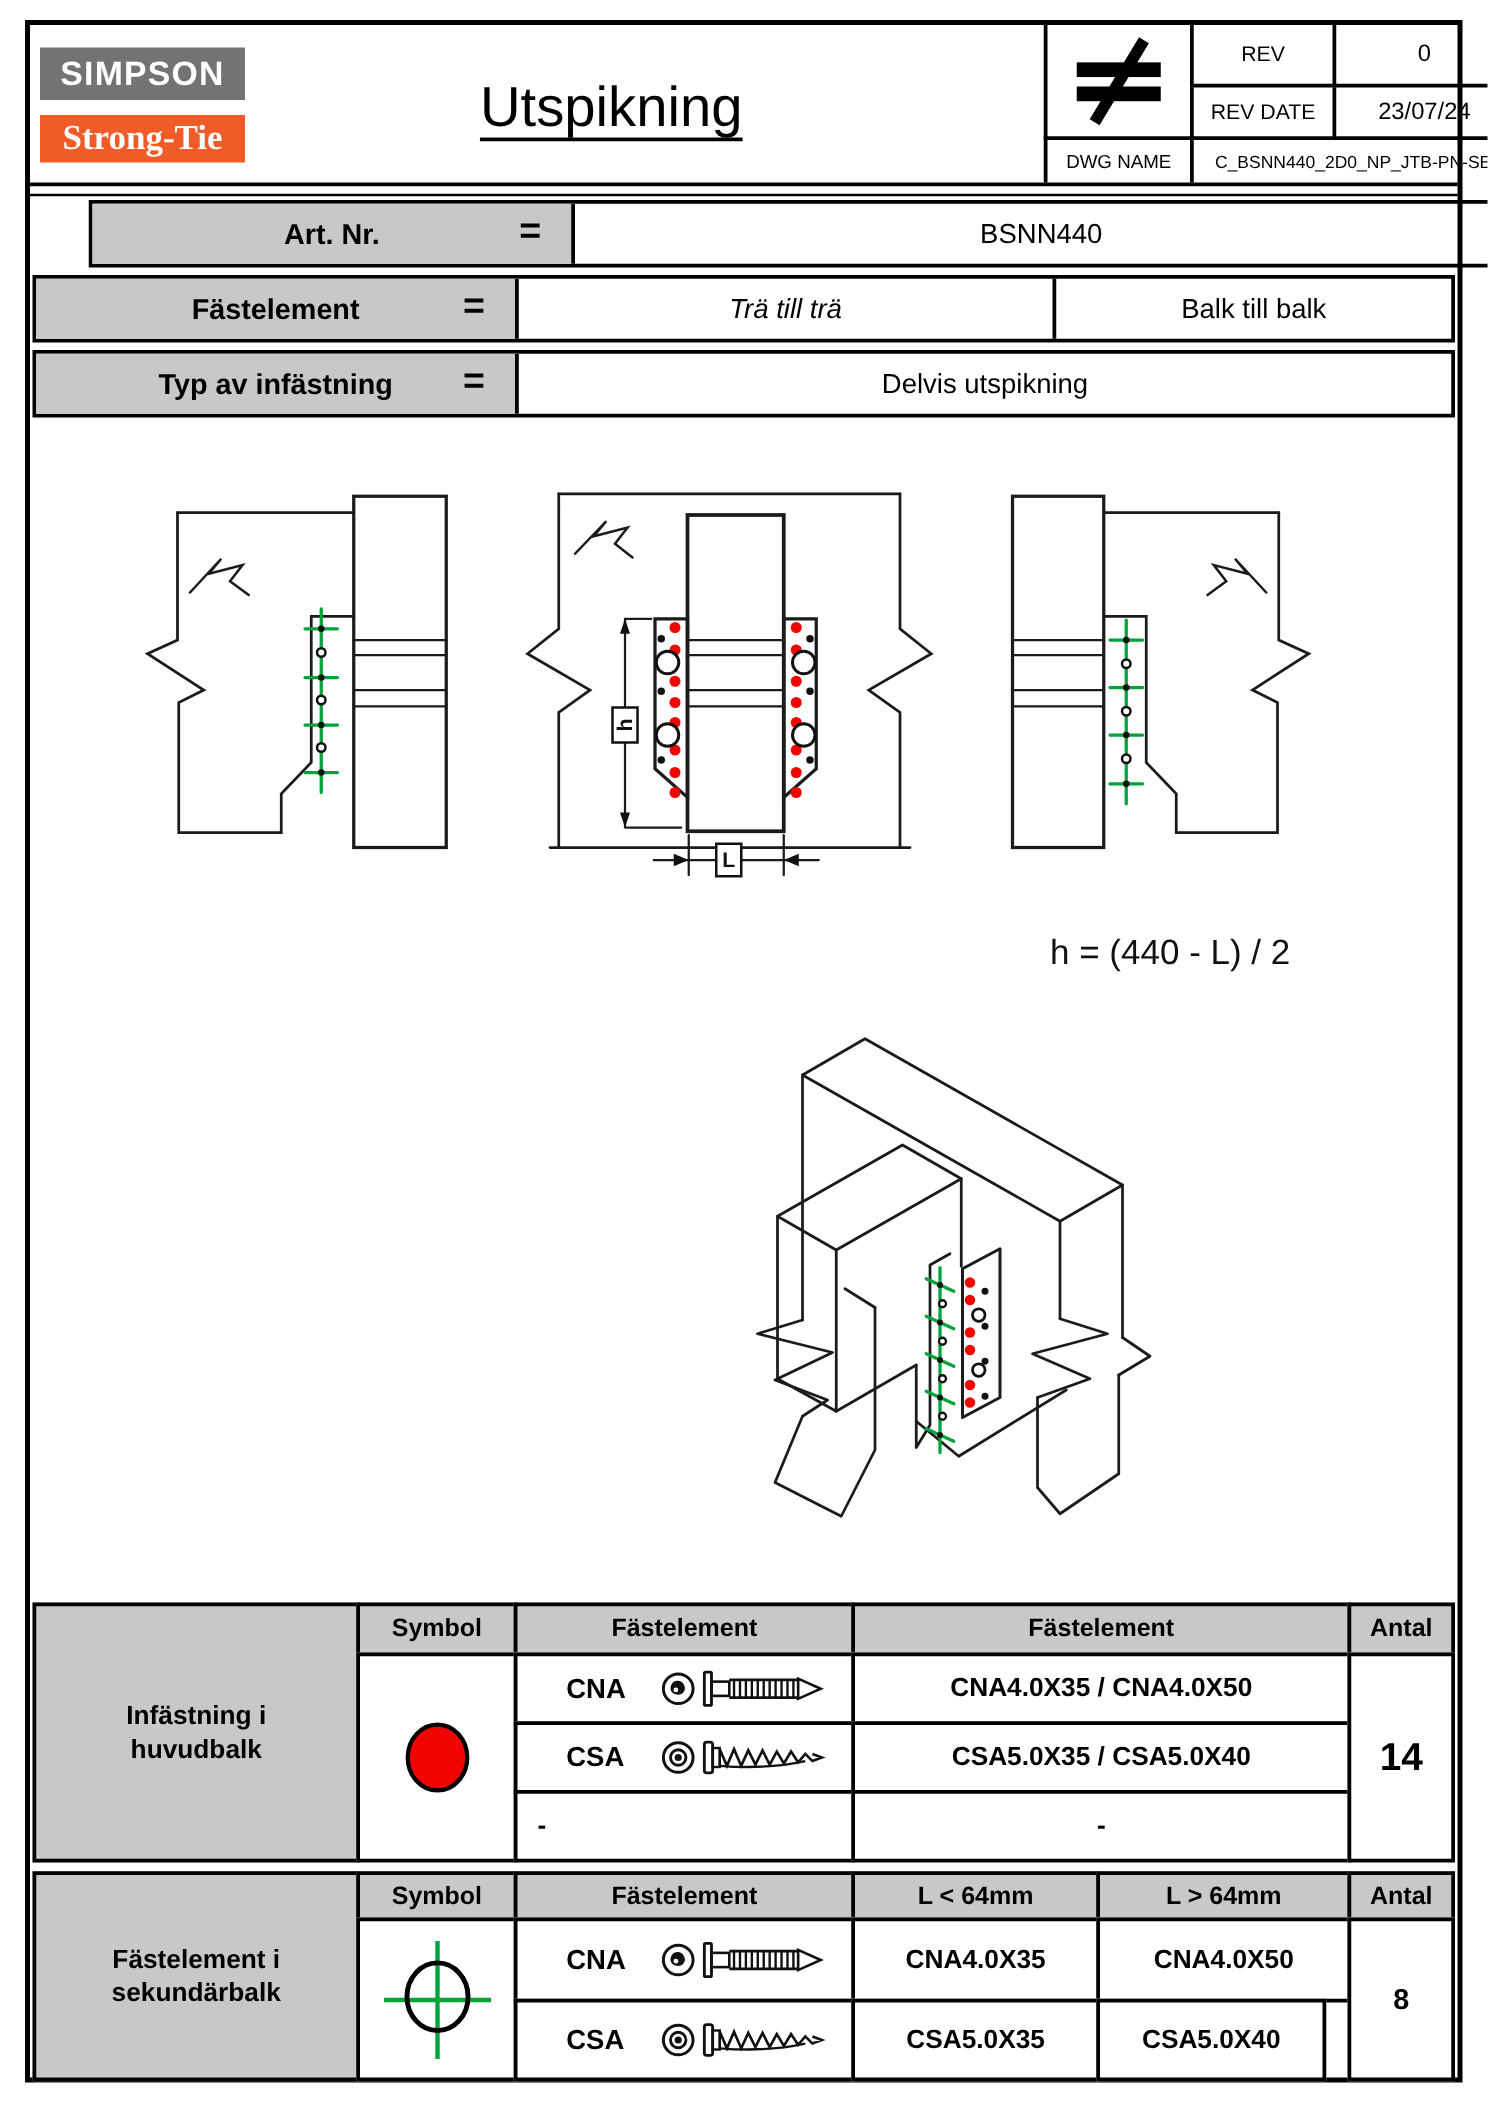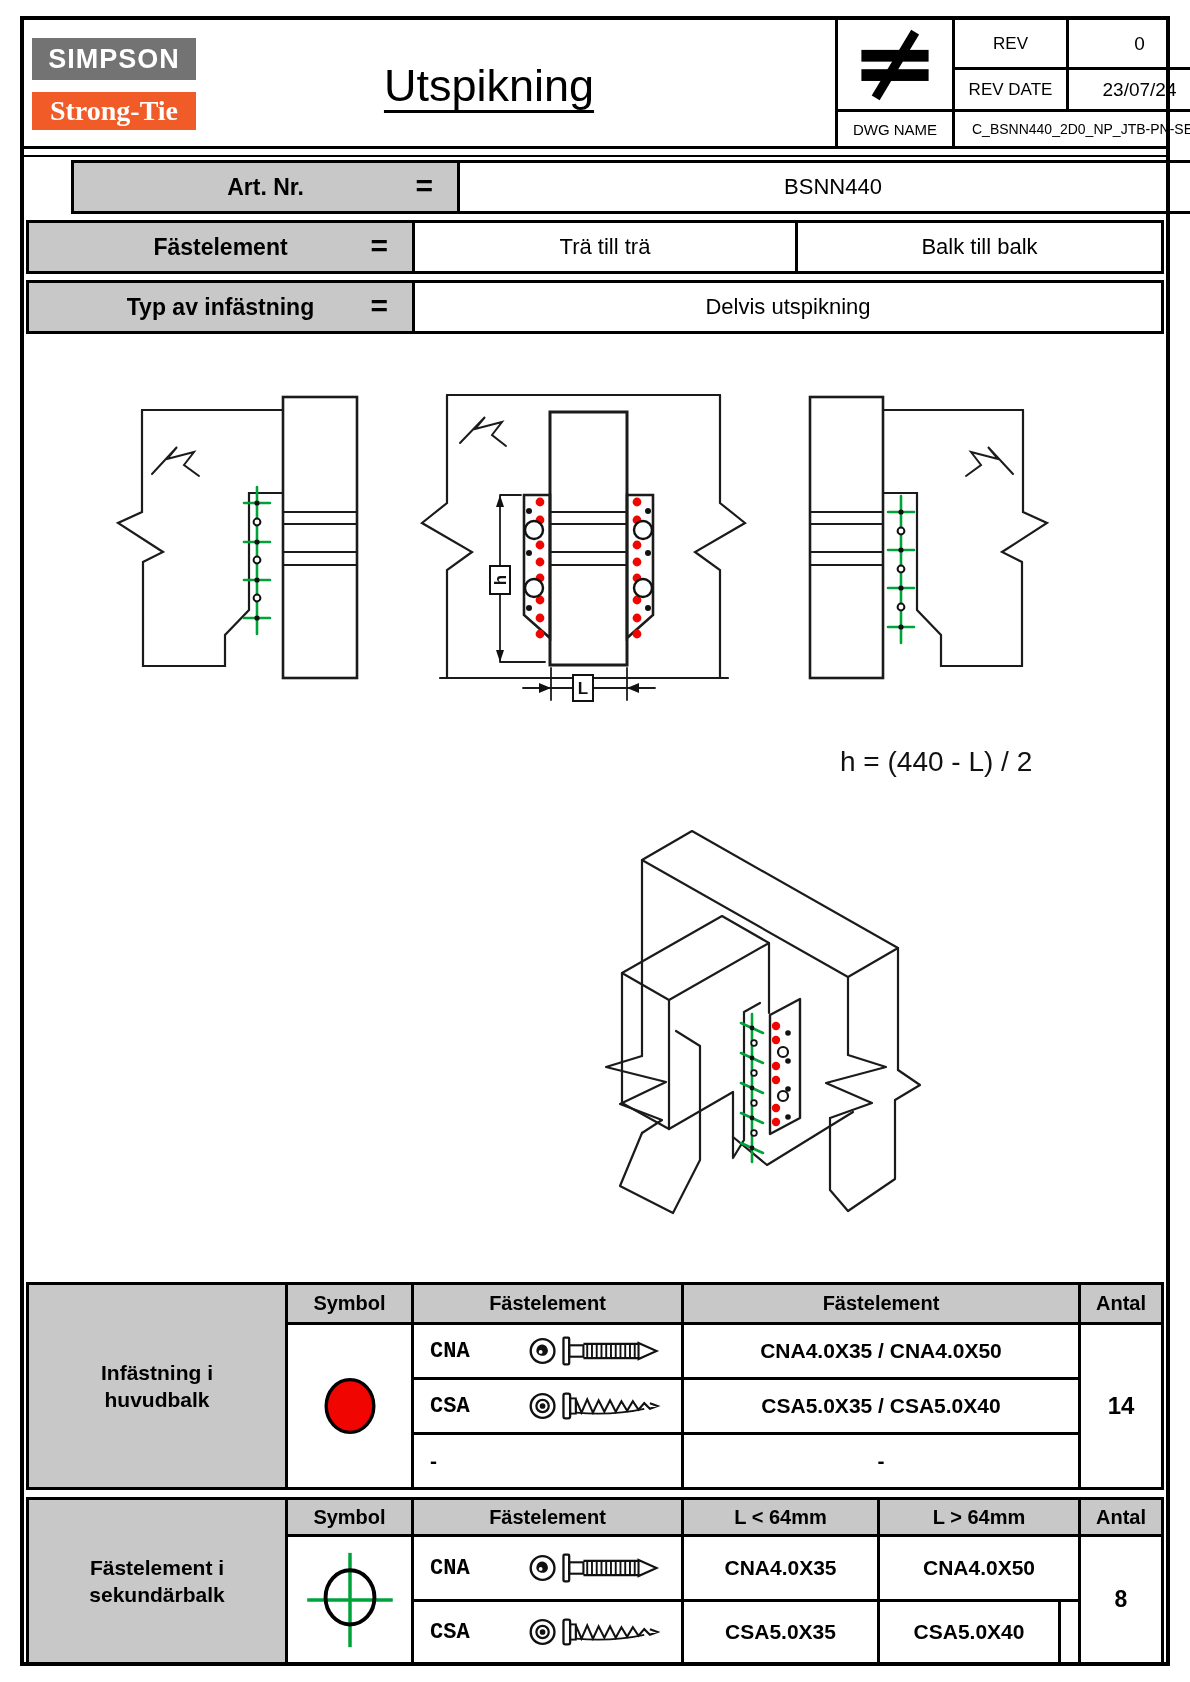--- a/index.html
+++ b/index.html
@@ -19,25 +19,25 @@
             font-family:"Liberation Serif", serif;font-weight:bold;font-size:28px;margin-top:12px;}
   .title{left:180px;top:30px;width:570px;height:72px;display:flex;align-items:center;justify-content:center;
          font-size:45px;}
   .title span{text-decoration:underline;text-underline-offset:9px;text-decoration-thickness:3px;}
   .rule{background:#000;}
   .info-row{position:absolute;left:2px;width:1138px;height:54px;border:3px solid #000;display:flex;box-sizing:border-box;}
   .info-label{width:386px;background:#c8c8c8;border-right:3px solid #000;display:flex;align-items:center;
               justify-content:center;position:relative;font-weight:bold;font-size:23px;box-sizing:border-box;}
   .eq{position:absolute;right:24px;font-size:30px;font-weight:bold;top:50%;transform:translateY(-54%);}
   .info-val{flex:1;display:flex;align-items:center;justify-content:center;font-size:22px;}
-  .split{border-right:3px solid #000;flex:none;width:383px;box-sizing:border-box;}
+  .split{border-right:3px solid #000;flex:none;width:430px;box-sizing:border-box;font-style:italic;}
   .tlabel{font-weight:bold;font-size:21px;text-align:center;line-height:1.3;}
   .thead{font-weight:bold;font-size:20px;}
   .tval{font-weight:bold;font-size:21px;}
-  .fastcell{justify-content:space-between;padding-left:16px;gap:14px;font-family:Liberation Mono, monospace;}
+  .fastcell{justify-content:flex-end;padding-left:16px;gap:14px;}
   .fastcode{font-weight:bold;font-size:22px;width:54px;}
   svg{display:block;}
   text{font-family:"Liberation Sans", sans-serif;}
 </style>
 </head>
 <body>
 
 <div class="abs sheet">
 
   <div class="abs logo">
@@ -310,21 +310,21 @@
       <path d="M51,13 V27" stroke="#111" stroke-width="2"></path>
       <path d="M51,13 L57,27 L63,13 L69,27 L75,14 L81,26 L87,14 L93,26 L99,15 L105,25 L111,15 L117,24 L123,17 L129,23 L137,20 L129,17" stroke="#111" stroke-width="2.2" fill="none"></path>
       <path d="M51,27 C75,29 100,28 123,23" stroke="#111" stroke-width="2" fill="none"></path>
     </svg>
   </div>
   <div class="cell tval" style="left:657px;top:1357px;width:400px;height:58px;">CSA5.0X35 / CSA5.0X40</div>
 
   <div class="cell tval" style="left:387px;top:1412px;width:273px;height:58px;justify-content:flex-start;padding-left:16px;">-</div>
   <div class="cell tval" style="left:657px;top:1412px;width:400px;height:58px;">-</div>
 
-  <div class="cell tval" style="left:1054px;top:1302px;width:86px;height:168px;font-size:24px;">14</div>
+  <div class="cell tval" style="left:1054px;top:1302px;width:86px;height:168px;font-size:31px;">14</div>
 
   <div class="cell gray tlabel" style="left:2px;top:1477px;width:262px;height:168px;flex-direction:column;">
     <div>Fästelement i</div>
     <div>sekundärbalk</div>
   </div>
   <div class="cell gray thead" style="left:261px;top:1477px;width:129px;height:40px;">Symbol</div>
   <div class="cell gray thead" style="left:387px;top:1477px;width:273px;height:40px;">Fästelement</div>
   <div class="cell gray thead" style="left:657px;top:1477px;width:199px;height:40px;">L &lt; 64mm</div>
   <div class="cell gray thead" style="left:853px;top:1477px;width:204px;height:40px;">L &gt; 64mm</div>
   <div class="cell gray thead" style="left:1054px;top:1477px;width:86px;height:40px;">Antal</div>

